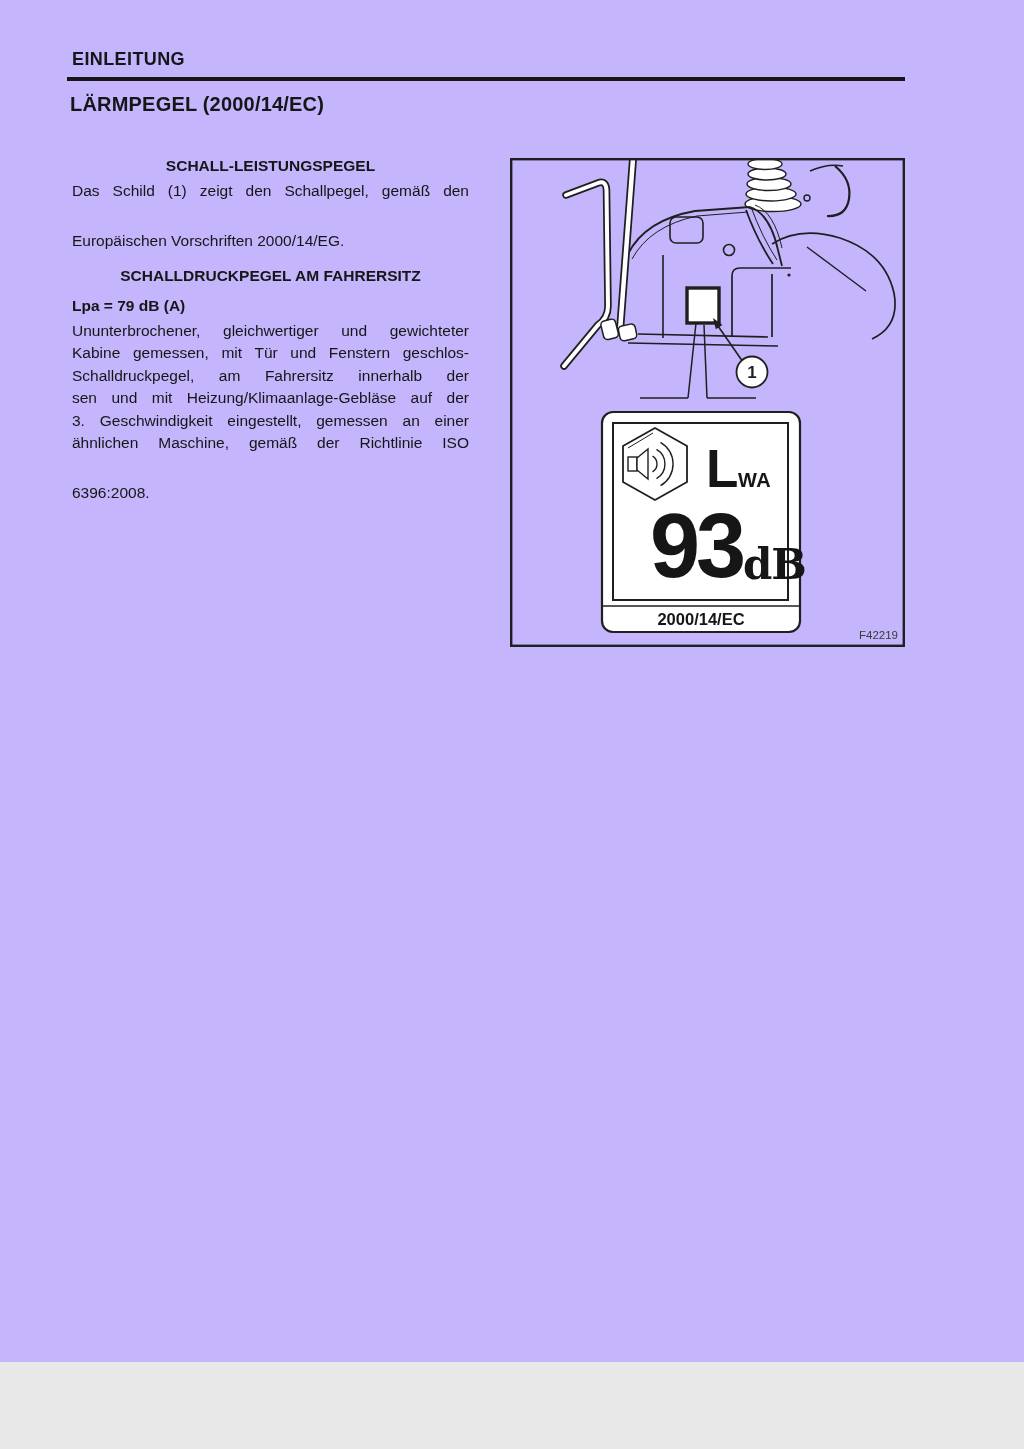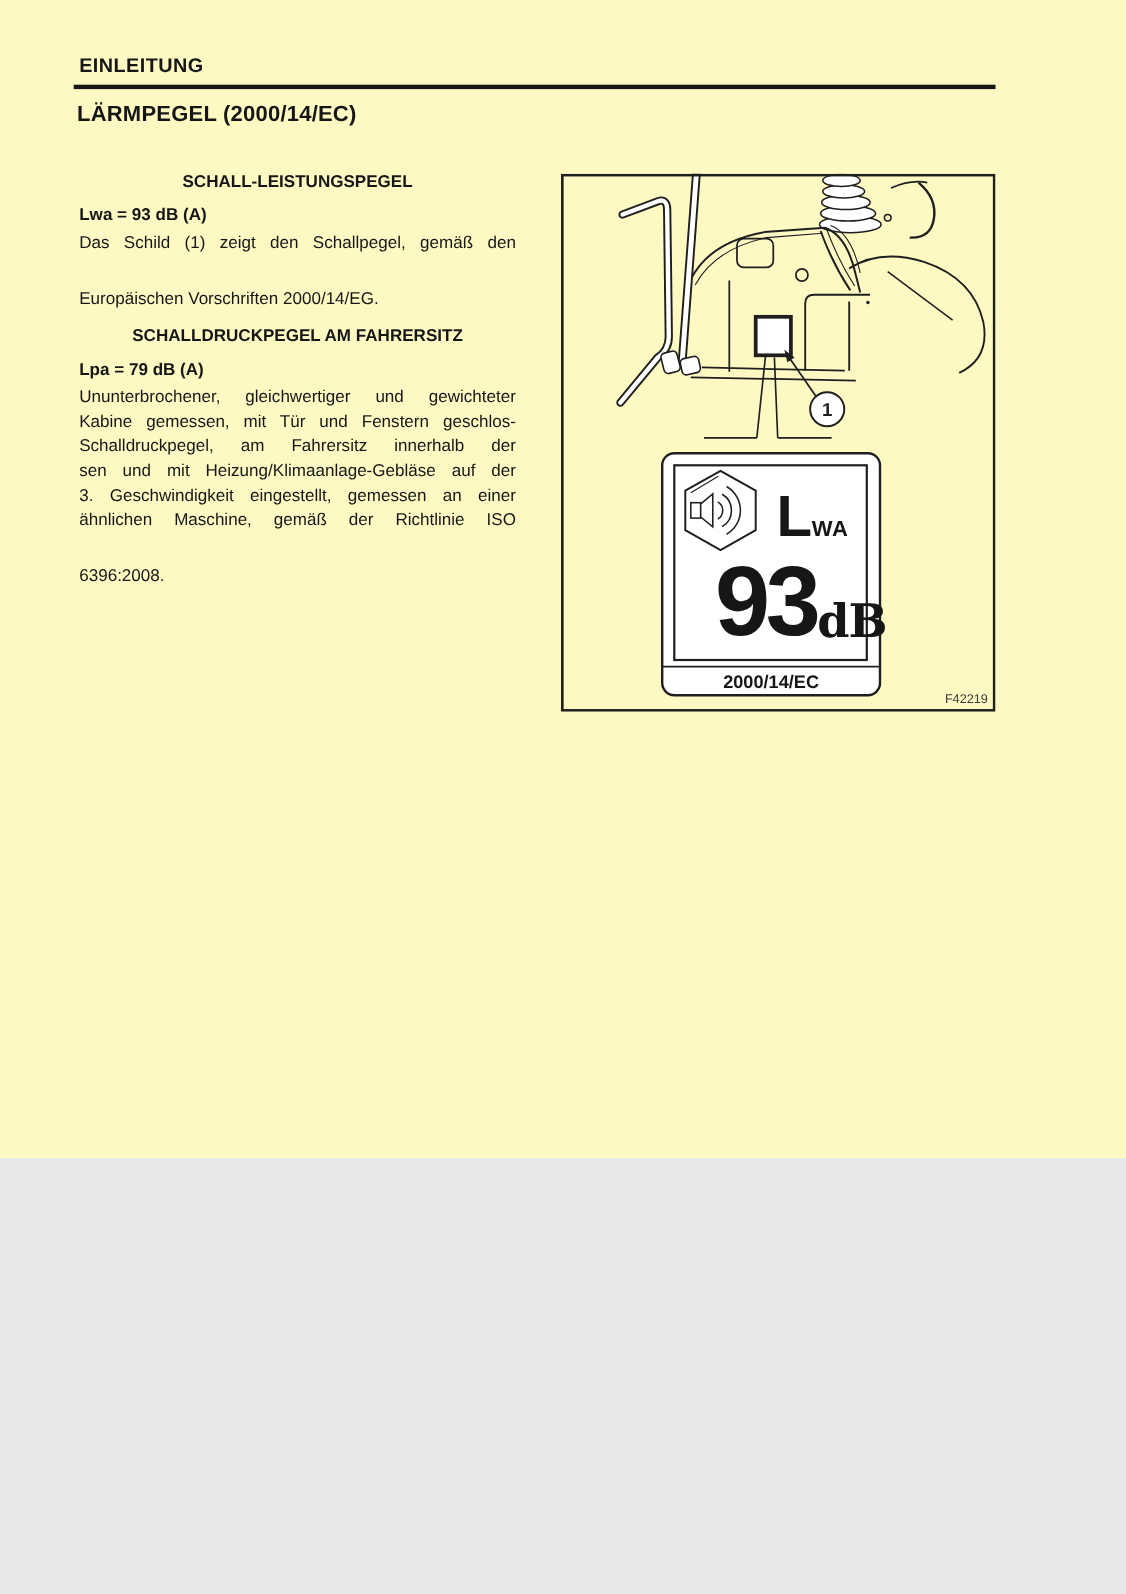--- a/index.html
+++ b/index.html
@@ -1,17 +1,17 @@
 <!DOCTYPE html>
 <html><head>
 <meta charset="utf-8">
 <style>
   html,body{margin:0;padding:0;background:#e8e8e8;}
   .page{
-    position:relative;width:1024px;height:1053px;background:#fef9c3;
+    position:relative;width:1024px;height:1362px;background:#c4b5fd;
     font-family:"Liberation Sans",sans-serif;color:#161616;overflow:hidden;
     margin:0 auto;
   }
   .hdr{position:absolute;left:72px;top:49px;font-size:18px;font-weight:bold;letter-spacing:.4px;}
   .rule{position:absolute;background:#161616;}
   .rule.top{left:67px;top:77px;width:838px;height:4px;}
   .rule.bottom{left:67px;top:1376px;width:838px;height:4px;}
   .page-title{position:absolute;left:70px;top:93px;margin:0;font-size:20px;font-weight:bold;letter-spacing:.2px;}
   .textcol{position:absolute;left:72px;top:155px;width:397px;font-size:15.5px;line-height:22.4px;}
   .textcol h2{font-size:15.5px;line-height:22.4px;margin:12px 0 0;text-align:center;}
@@ -31,21 +31,20 @@
 
 <div class="page">
 
   <div class="hdr">EINLEITUNG</div>
   <div class="rule top"></div>
 
   <h1 class="page-title">LÄRMPEGEL (2000/14/EC)</h1>
 
   <div class="textcol">
     <h2>SCHALL-LEISTUNGSPEGEL</h2>
-    <p class="vline">Lwa = 93 dB (A)</p>
     <div class="para">
         <div class="line">Das Schild (1) zeigt den Schallpegel, gemäß den</div>
         <div class="line last">Europäischen Vorschriften 2000/14/EG.</div>
       </div>
 
     <h2>SCHALLDRUCKPEGEL AM FAHRERSITZ</h2>
     <p class="vline">Lpa = 79 dB (A)</p>
     <div class="para">
         <div class="line">Ununterbrochener, gleichwertiger und gewichteter</div>
         <div class="line">Kabine gemessen, mit Tür und Fenstern geschlos-</div>

